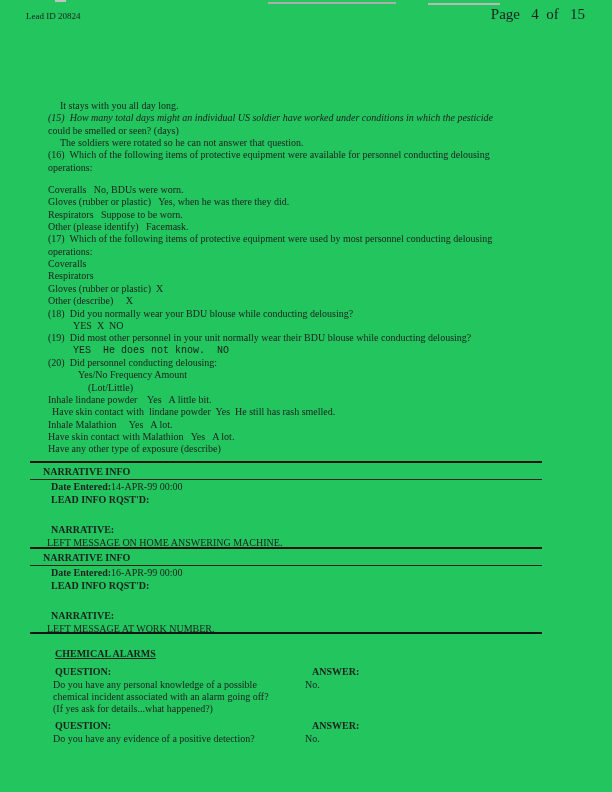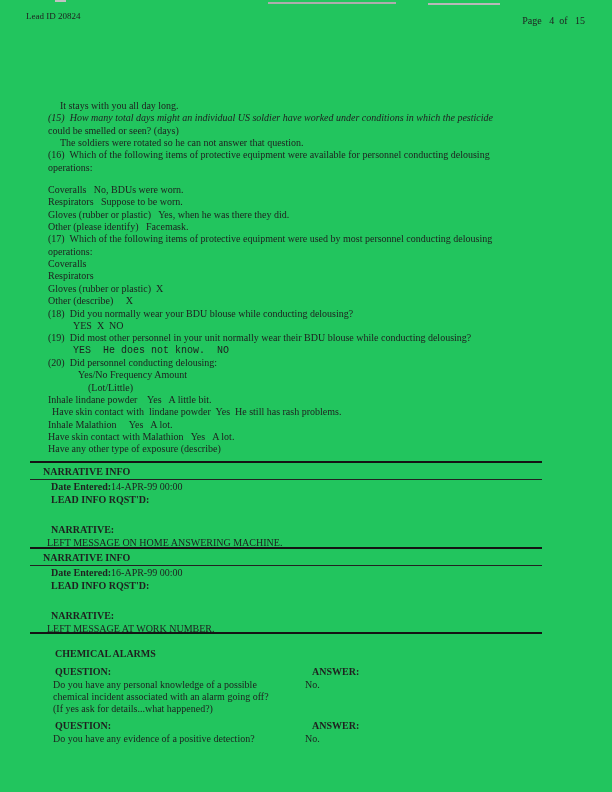--- a/index.html
+++ b/index.html
@@ -12,39 +12,39 @@
   .page { position:absolute; inset:0; background:#22c55e; }
 
   
   .artifact { position:absolute; background:#adadad; }
   .artifact.a1 { left:268px; top:2px; width:128px; height:1.5px; }
   .artifact.a2 { left:428px; top:3px; width:72px; height:1.5px; background:#b8b8b8; }
   .artifact.a3 { left:55px; top:0; width:11px; height:2px; background:#c2c2c2; }
 
   
   .hdr-lead { position:absolute; left:26px; top:11px; font-size:9px; white-space:pre; }
-  .hdr-page { position:absolute; right:27px; top:15px; font-size:10px; white-space:pre;margin-left:12px; }
+  .hdr-page { position:absolute; right:27px; top:6px; font-size:15px; white-space:pre;margin-left:12px; }
 
   
   .body-text { position:absolute; left:48px; top:100px; width:545px; font-size:10px; line-height:12.35px; }
   .bline { white-space:pre; }
   .bline.gap-after { margin-bottom:10px; }
 
   
   .narrative-section { position:absolute; left:30px; top:461px; width:512px; border-bottom:2.5px solid #141414; }
   .nblock { height:85.5px; border-top:2.5px solid #141414; font-size:10px; }
   .nheader { font-weight:bold; padding:3px 0 1px 13px; line-height:12px; border-bottom:1.2px solid #222; }
   .nrow { padding-left:21px; line-height:12px; margin-top:1px; }
   .b { font-weight:bold; }
   .nlabel { margin-top:18px; }
   .ntext { padding-left:17px; line-height:12px; margin-top:1px; }
 
   
   .chem-section { position:absolute; left:48px; top:644px; width:516px; font-size:10px; }
-  .ca-title { font-weight:bold; padding:4px 0 0 7px; line-height:12px; }
+  .ca-title { font-weight:bold; padding:4px 0 0 7px; line-height:12px;text-decoration:underline; }
   .qa-item { position:relative; margin-top:6px; }
   .qa-item + .qa-item { margin-top:5px; }
   .qa-left { width:256px; }
   .qa-label { font-weight:bold; line-height:12.6px; padding-left:7px; }
   .qa-question { padding-left:5px; line-height:12.2px; white-space:pre-line; }
   .qa-right { position:absolute; left:257px; top:0; width:200px; }
   .qa-answer { line-height:12.2px; }
 </style>
 </head>
 <body>
@@ -60,38 +60,38 @@
 
   <div class="body-text">
 
   <div class="bline" style="padding-left: 12px;">It stays with you all day long.</div>
       <div class="bline" style="padding-left: 0px; font-style: italic;">(15)  How many total days might an individual US soldier have worked under conditions in which the pesticide</div>
       <div class="bline" style="padding-left: 0px;">could be smelled or seen? (days)</div>
       <div class="bline" style="padding-left: 12px;">The soldiers were rotated so he can not answer that question.</div>
       <div class="bline" style="padding-left: 0px;">(16)  Which of the following items of protective equipment were available for personnel conducting delousing</div>
       <div class="bline gap-after" style="padding-left: 0px;">operations:</div>
       <div class="bline" style="padding-left: 0px;">Coveralls   No, BDUs were worn.</div>
+      <div class="bline" style="padding-left: 0px;">Gloves (rubber or plastic)   Yes, when he was there they did.</div>
       <div class="bline" style="padding-left: 0px;">Respirators   Suppose to be worn.</div>
-      <div class="bline" style="padding-left: 0px;">Gloves (rubber or plastic)   Yes, when he was there they did.</div>
       <div class="bline" style="padding-left: 0px;">Other (please identify)   Facemask.</div>
       <div class="bline" style="padding-left: 0px;">(17)  Which of the following items of protective equipment were used by most personnel conducting delousing</div>
       <div class="bline" style="padding-left: 0px;">operations:</div>
       <div class="bline" style="padding-left: 0px;">Coveralls</div>
       <div class="bline" style="padding-left: 0px;">Respirators</div>
       <div class="bline" style="padding-left: 0px;">Gloves (rubber or plastic)  X</div>
       <div class="bline" style="padding-left: 0px;">Other (describe)     X</div>
       <div class="bline" style="padding-left: 0px;">(18)  Did you normally wear your BDU blouse while conducting delousing?</div>
       <div class="bline" style="padding-left: 25px;">YES  X  NO</div>
       <div class="bline" style="padding-left: 0px;">(19)  Did most other personnel in your unit normally wear their BDU blouse while conducting delousing?</div>
       <div class="bline" style="padding-left: 25px; font-family: Liberation Mono, monospace;">YES  He does not know.  NO</div>
       <div class="bline" style="padding-left: 0px;">(20)  Did personnel conducting delousing:</div>
       <div class="bline" style="padding-left: 30px;">Yes/No Frequency Amount</div>
       <div class="bline" style="padding-left: 40px;">(Lot/Little)</div>
       <div class="bline" style="padding-left: 0px;">Inhale lindane powder    Yes   A little bit.</div>
-      <div class="bline" style="padding-left: 4px;">Have skin contact with  lindane powder  Yes  He still has rash problems.</div>
+      <div class="bline" style="padding-left: 4px;">Have skin contact with  lindane powder  Yes  He still has rash smelled.</div>
       <div class="bline" style="padding-left: 0px;">Inhale Malathion     Yes   A lot.</div>
       <div class="bline" style="padding-left: 0px;">Have skin contact with Malathion   Yes   A lot.</div>
       <div class="bline" style="padding-left: 0px;">Have any other type of exposure (describe)</div>
     </div>
 
   <div class="narrative-section">
 
   <section class="nblock">
         <div class="nheader">NARRATIVE INFO</div>
         <div class="nrow"><span class="b">Date Entered:</span><span>14-APR-99 00:00</span></div>

